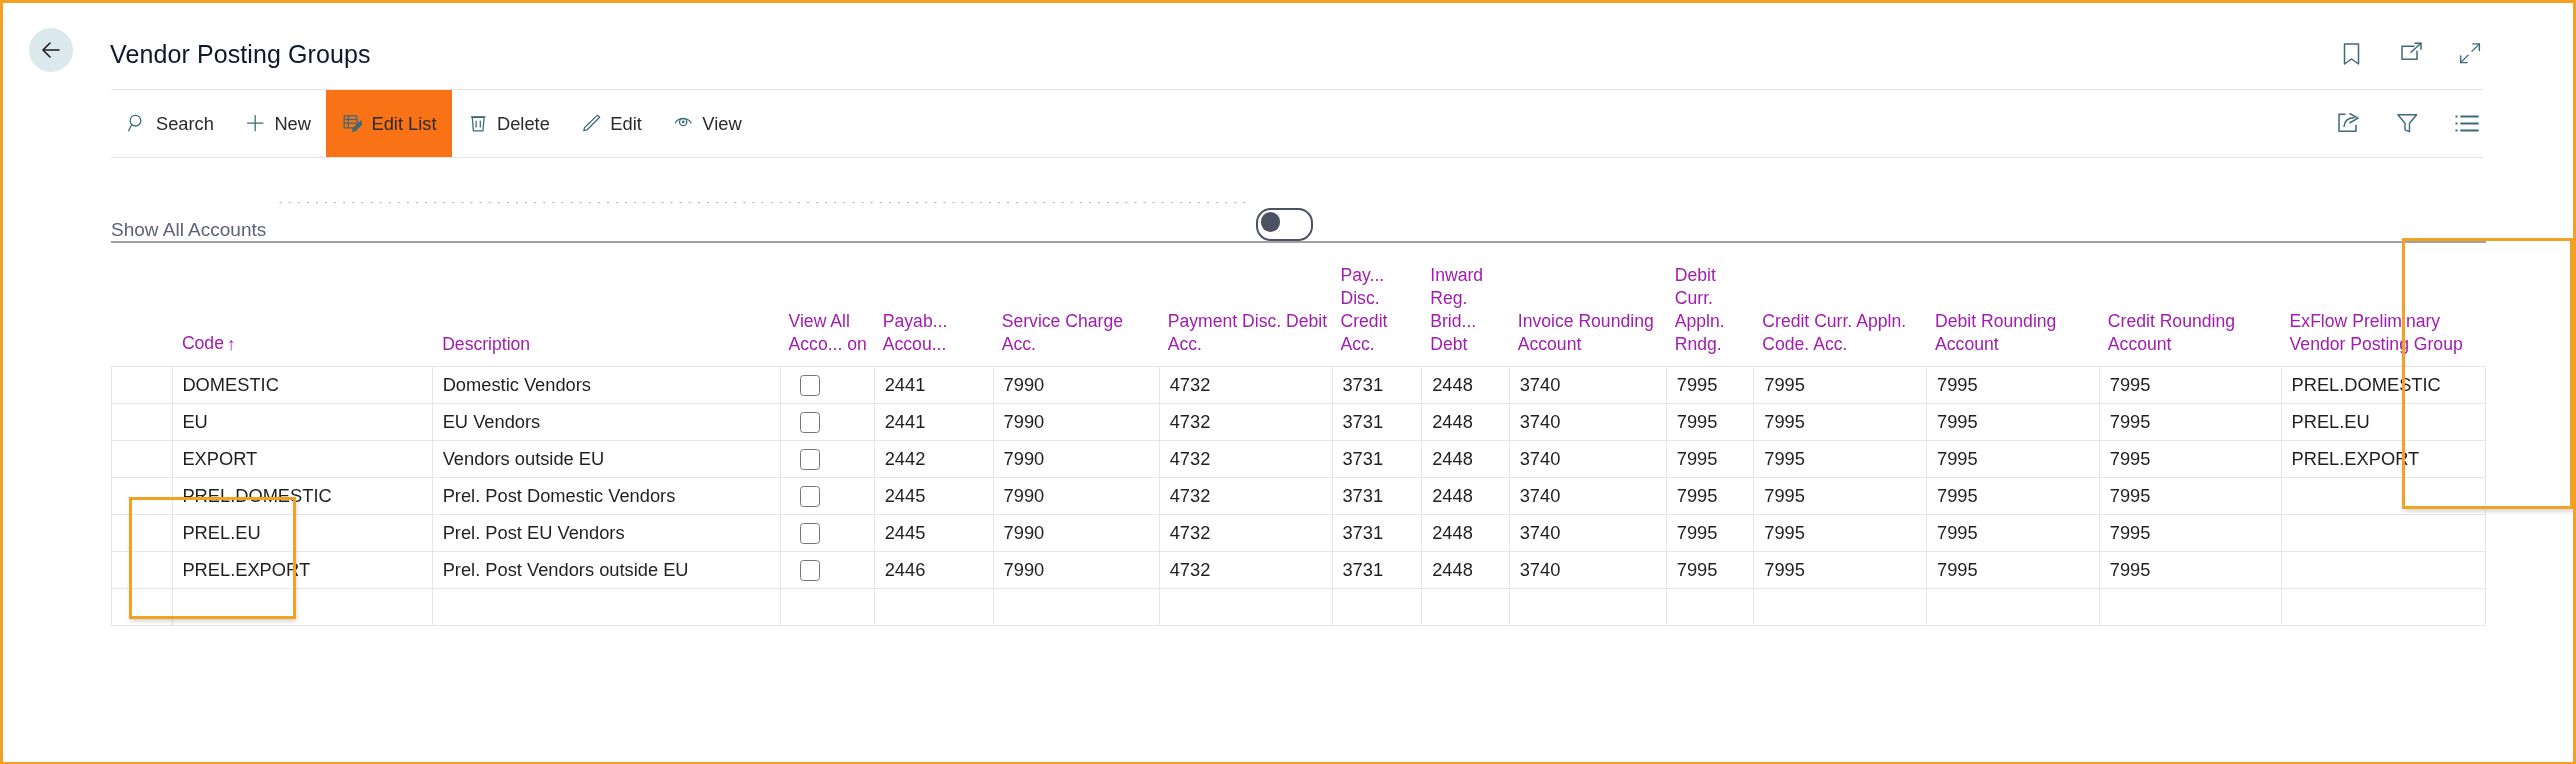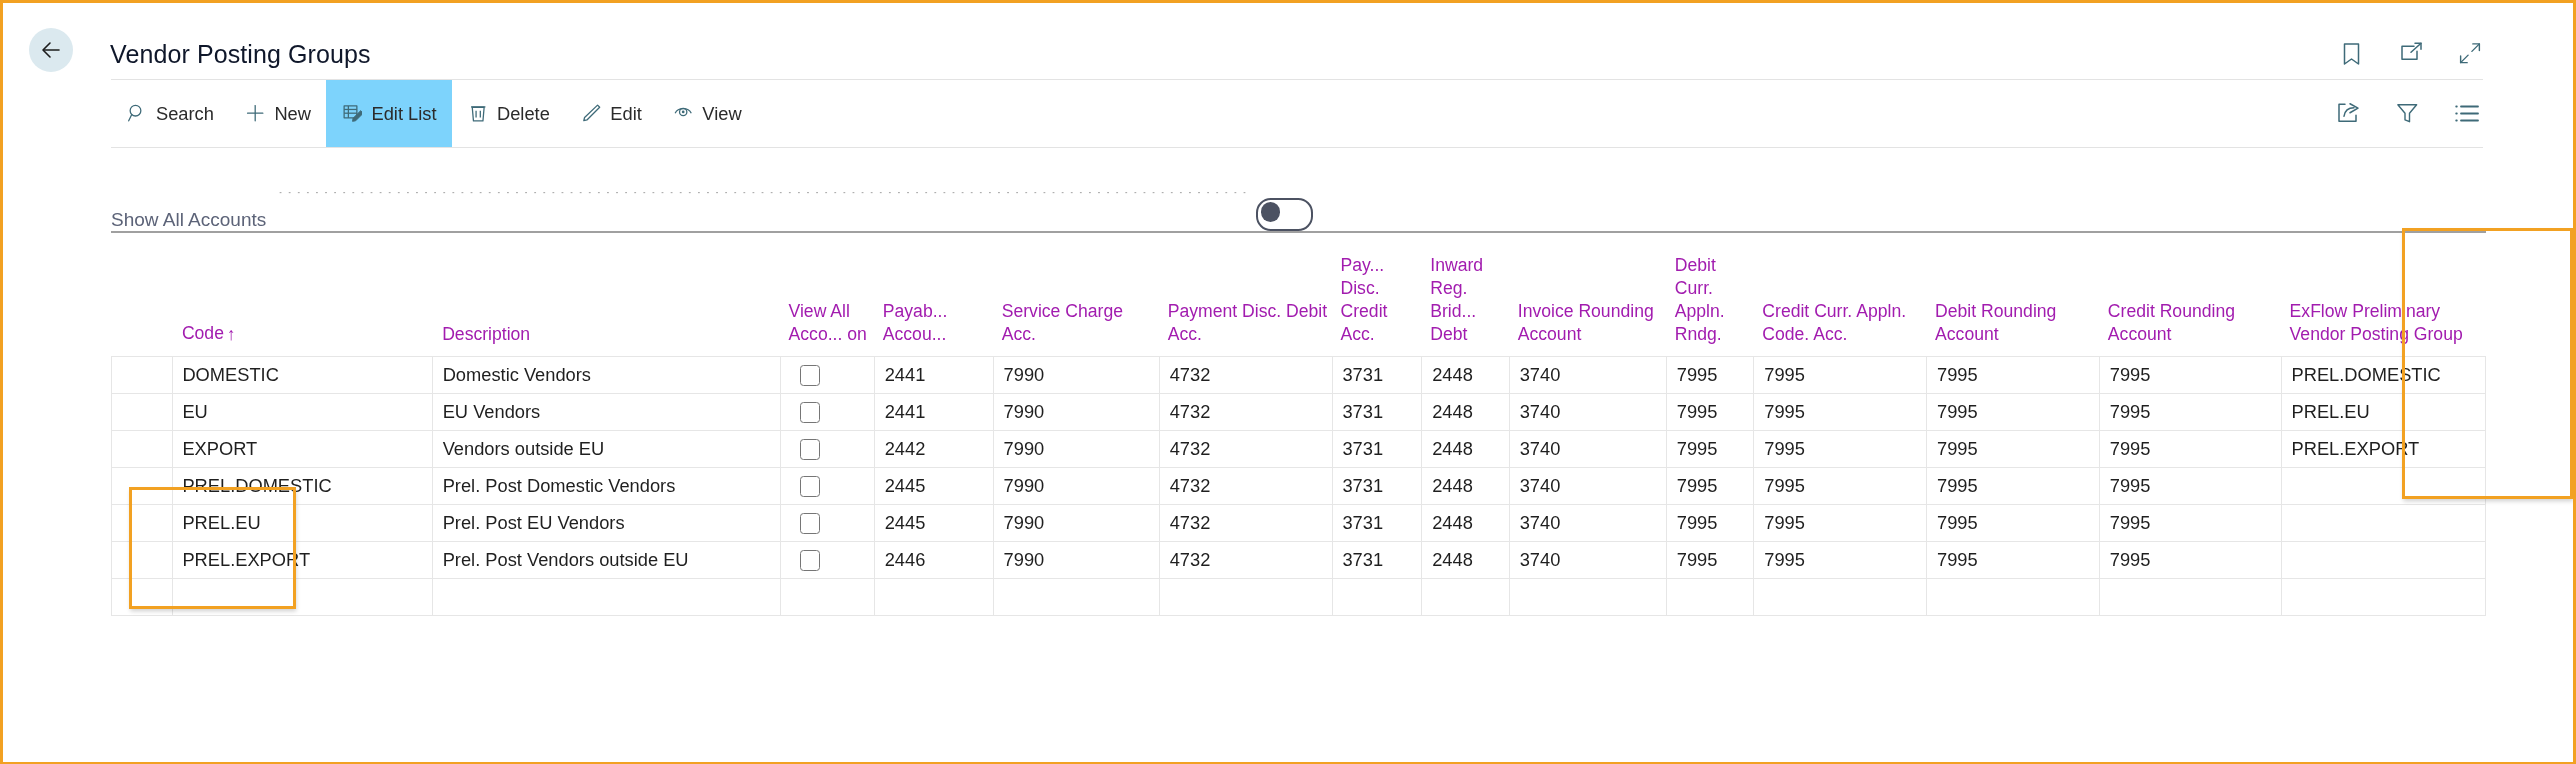--- a/index.html
+++ b/index.html
@@ -69,21 +69,21 @@
     display: flex;
     align-items: center;
     justify-content: center;
     cursor: pointer;
   }
   .hicon svg { display:block; }
 
   
   .toolbar-wrap {
     position: relative;
-    margin: 2px 0 0 0;
+    margin: 12px 0 0 0;
     height: 67px;
     border-top: 1.4px solid #E3E3E3;
     border-bottom: 1.4px solid #E3E3E3;
     margin-left: 108px;
     margin-right: 90px;
   }
   .toolbar {
     display: flex;
     align-items: center;
     height: 100%;
@@ -93,21 +93,21 @@
     display: flex;
     align-items: center;
     gap: 9.1px;
     padding: 0 15.5px;
     height: 100%;
     cursor: pointer;
     font-size: 18.3px;
     color: #2B2B2B;
     white-space: nowrap;
   }
-  .tb-item.active { background: #7dd3fc; }
+  .tb-item.active { background: #f97316; }
   .tb-item svg { display:block; flex: none; }
   .toolbar-right {
     position: absolute;
     right: 0px;
     top: 0;
     height: 100%;
     display: flex;
     align-items: center;
     gap: 32px;
     padding-right: 2.8px;

